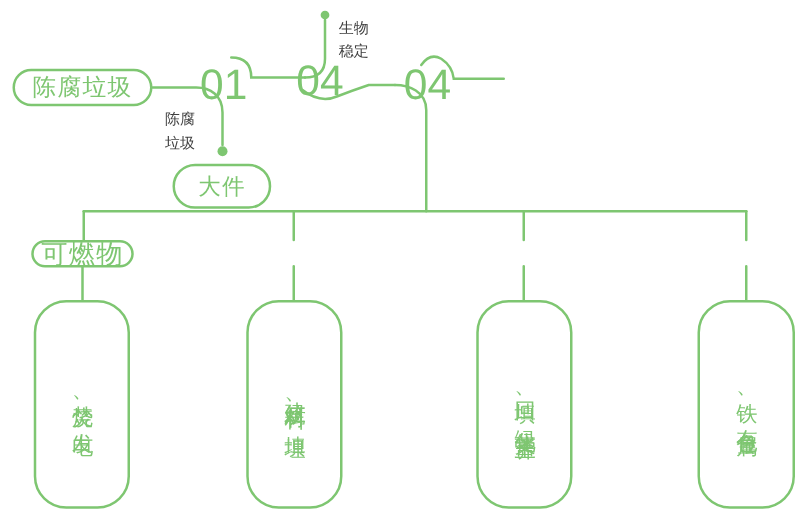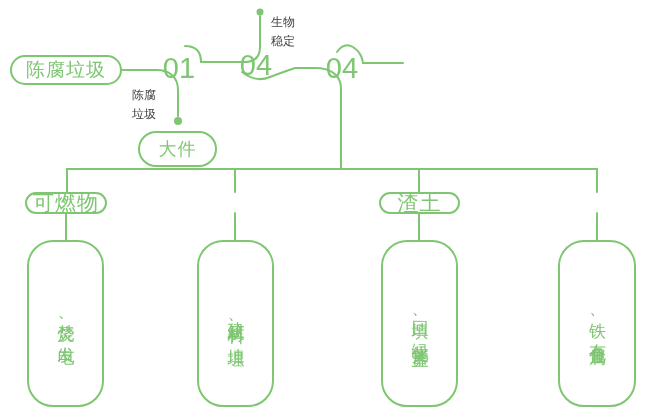--- a/index.html
+++ b/index.html
@@ -21,21 +21,21 @@
   }
   .pill.source   { left:10px;  top:55px;  width:112px; height:30px; font-size:19px; letter-spacing:1px; }
   .pill.bulky    { left:138px; top:131px; width:79px;  height:36px; font-size:18px; letter-spacing:1px; }
   .pill.cat      { top:192px; height:22px; font-size:21px; letter-spacing:1px; }
   .pill.cat-1 { left:25px;  width:82px; }
   .pill.cat-2 { left:193px; width:84px; }
   .pill.cat-3 { left:379px; width:81px; }
   .pill.cat-4 { left:557px; width:81px; }
 
   .num {
-    position:absolute; color:var(--green); font-size:29px; font-weight:300;
+    position:absolute; color:var(--green); font-size:34px; font-weight:300;
     line-height:29px; transform:translateX(-50%); white-space:nowrap;
   }
   .num.n1 { left:179px; top:54px; }
   .num.n2 { left:256px; top:51px; }
   .num.n3 { left:342px; top:54px; }
 
   .plabel {
     position:absolute; color:var(--dark); font-size:12px; line-height:19px;
     width:34px; word-break:break-all;
   }
@@ -94,23 +94,20 @@
   <div class="plabel dajian">陈腐垃圾</div>
   <div class="plabel bio">生物稳定</div>
 
   <div class="pill bulky">
     <span>大件</span>
   </div>
 
   <div class="pill cat cat-1">
     <span>可燃物</span>
   </div>
-  <div class="pill cat cat-3">
-    <span>渣土</span>
-  </div>
 
   <div class="vbox b1">
     <span class="vtext">焚烧、发电</span>
   </div>
   <div class="vbox b2">
     <span class="vtext">建筑材料、填埋</span>
   </div>
   <div class="vbox b3">
     <span class="vtext">回填、绿化营养土</span>
   </div>

